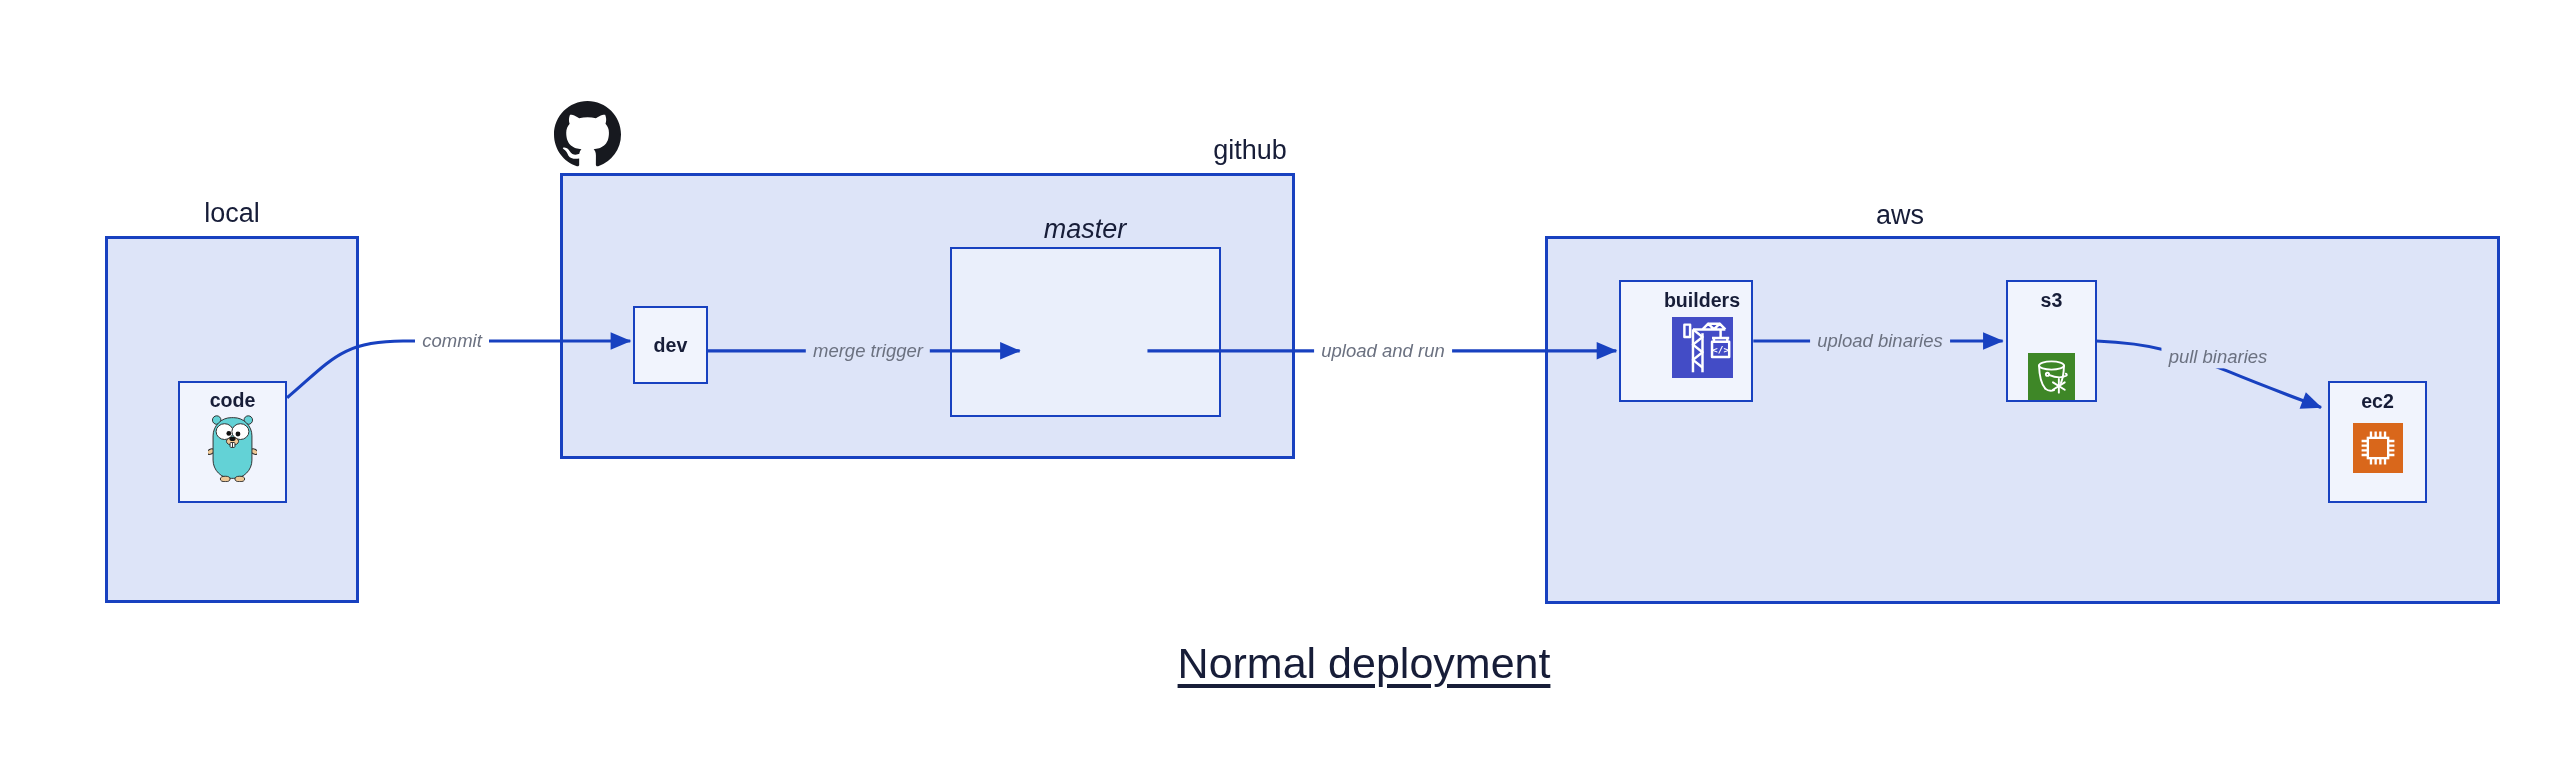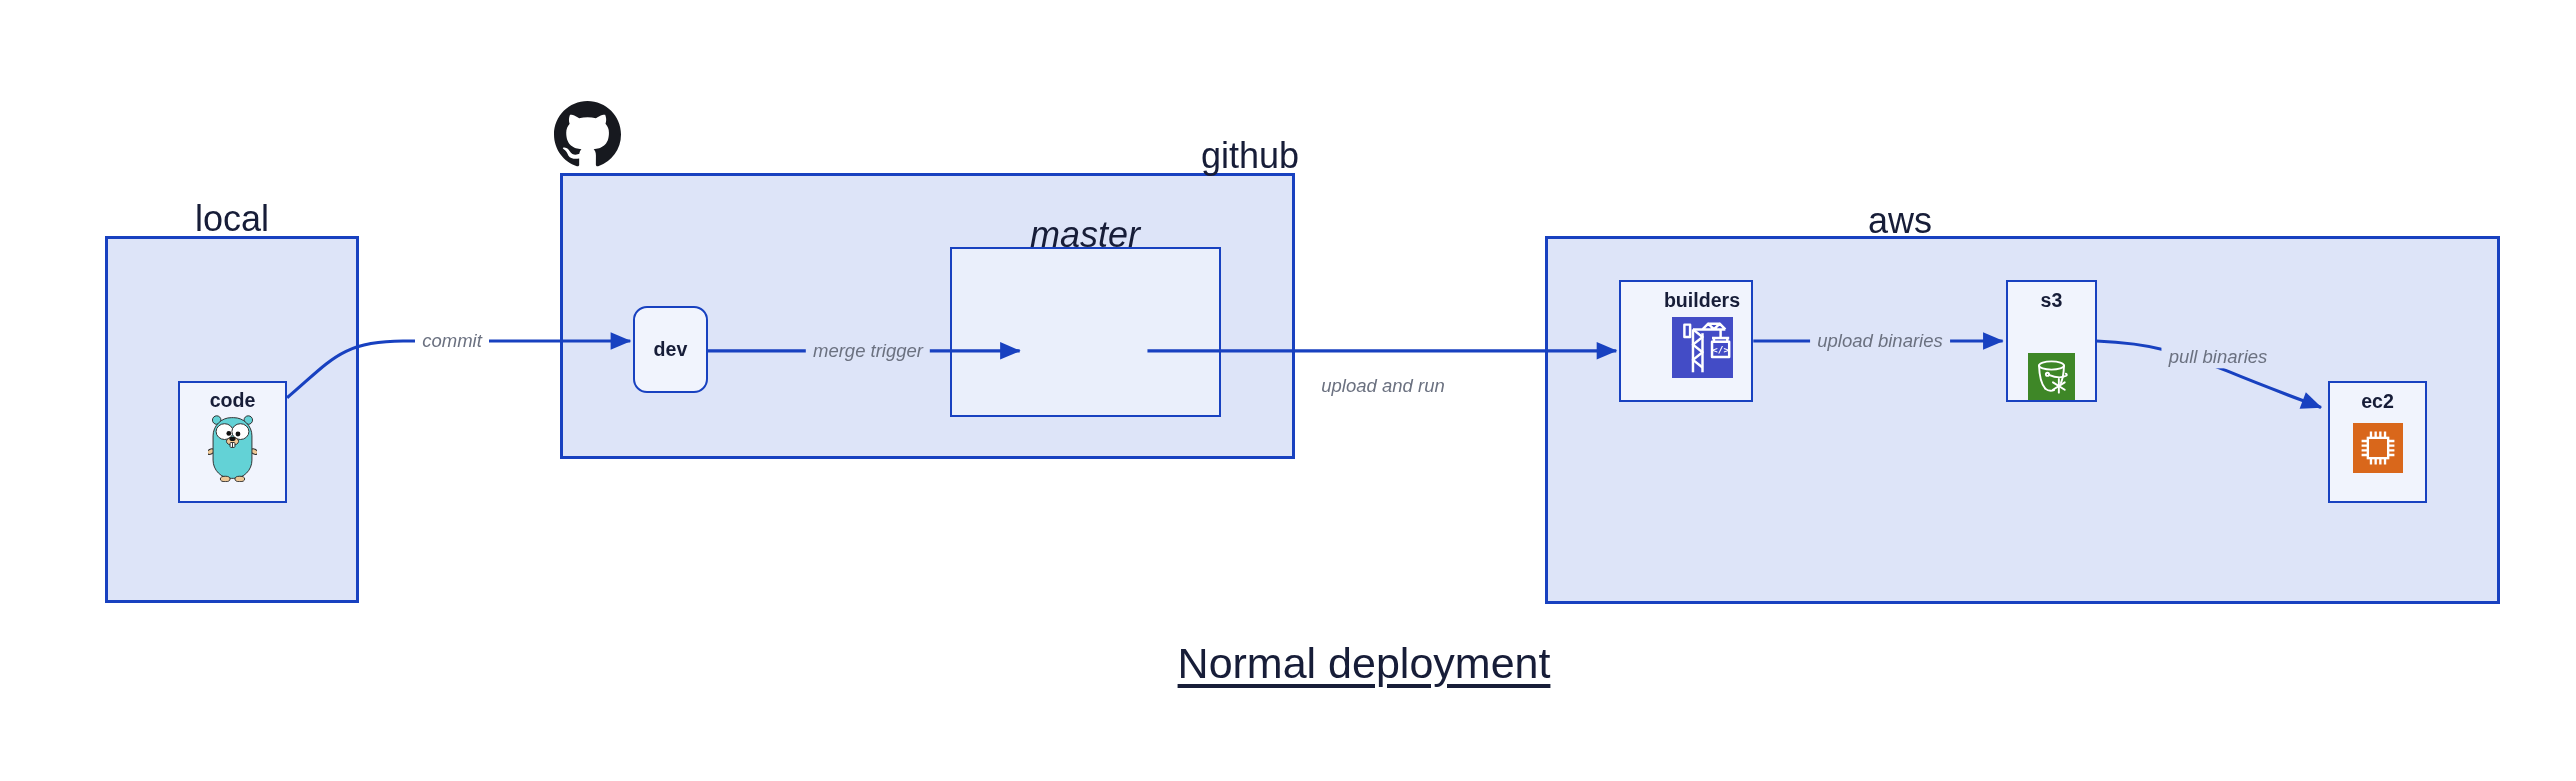--- a/index.html
+++ b/index.html
@@ -7,21 +7,21 @@
   #canvas{position:relative;width:2604px;height:781px;background:#ffffff;overflow:hidden;}
 
   .group{position:absolute;box-sizing:border-box;border:3.1px solid var(--accent-blue);background:var(--fill-outer);z-index:1;}
   .group.mid{background:var(--fill-mid);border-width:2.6px;}
 
   .node{position:absolute;box-sizing:border-box;border:2.6px solid var(--accent-blue);background:var(--fill-node);
         display:flex;flex-direction:column;align-items:center;padding-top:7.2px;gap:5.2px;z-index:3;}
   .node.centered{justify-content:center;padding-top:0;gap:0;}
 
   .node-label{font-weight:bold;font-size:19.6px;color:var(--text-navy);line-height:1.15;}
-  .group-label{position:absolute;transform:translateX(-50%);font-size:36px;color:var(--text-navy);z-index:2;white-space:nowrap;}
+  .group-label{position:absolute;transform:translateX(-50%);font-size:27px;color:var(--text-navy);z-index:2;white-space:nowrap;}
   .title{position:absolute;transform:translateX(-50%);font-size:43px;color:var(--text-navy);z-index:2;white-space:nowrap;
          text-decoration:underline;text-decoration-thickness:3.6px;text-underline-offset:6.2px;}
 
   .edge-label{position:absolute;transform:translate(-50%,-50%);font-size:18.5px;font-style:italic;color:var(--label-gray);
               padding:1.5px 7.2px;white-space:nowrap;z-index:6;line-height:1.1;}
   .edge-label.on-white{background:#ffffff;}
   .edge-label.on-panel{background:var(--fill-outer);}
 
   #edges{position:absolute;left:0;top:0;z-index:5;pointer-events:none;}
   #octocat{position:absolute;left:554px;top:101px;z-index:2;}
@@ -70,21 +70,21 @@
           <circle cx="49" cy="33" r="4" fill="#111111" stroke="none"></circle>
           <ellipse cx="40" cy="45" rx="10" ry="6.5" style="fill:var(--gopher-tan)"></ellipse>
           <ellipse cx="40" cy="41" rx="5" ry="3.4" fill="#111111" stroke="none"></ellipse>
           <rect x="36" y="47" width="8" height="8" rx="1.5" fill="#ffffff"></rect>
           <line x1="40" y1="47" x2="40" y2="55"></line>
         </g>
       </svg>
     </span>
   </div>
 
-  <div class="node centered" id="dev-box" style="left:633px;top:306px;width:75px;height:87px;border-radius:14px;">
+  <div class="node centered" id="dev-box" style="left:633px;top:306px;width:75px;height:78px;">
     <span class="node-label">dev</span>
   </div>
 
 
   <div class="node" id="builders-box" style="left:1619px;top:280px;width:134px;height:122px;padding-left:32px;">
     <span class="node-label">builders</span>
     <span class="icon codebuild" style="width:61px;height:61px;">
       <svg width="61" height="61" viewBox="0 0 64 64" aria-hidden="true">
         <g fill="none" style="stroke:var(--icon-stroke)" stroke-width="2.6" stroke-linejoin="round">
           <rect x="13" y="8" width="6" height="13"></rect>
@@ -144,20 +144,20 @@
       <path d="M557 772 C642 700 662 662 782 662 H1223" marker-end="url(#arrow)"></path>
       <path d="M1374 681 H1979" marker-end="url(#arrow)"></path>
       <path d="M2227 681 H3137" marker-end="url(#arrow)"></path>
       <path d="M3403 662 H3887" marker-end="url(#arrow)"></path>
       <path d="M4069 662 C4180 666 4245 688 4325 721 C4395 750 4450 770 4505 791" marker-end="url(#arrow)"></path>
     </g>
   </svg>
 
   <div class="edge-label on-white" style="left:452px;top:341px;">commit</div>
   <div class="edge-label on-panel" style="left:868px;top:351px;">merge trigger</div>
-  <div class="edge-label on-white" style="left:1383px;top:351px;margin-top:35px;">upload and run</div>
+  <div class="edge-label on-white" style="left:1383px;top:351px;">upload and run</div>
   <div class="edge-label on-panel" style="left:1880px;top:341px;">upload binaries</div>
   <div class="edge-label on-panel" style="left:2218px;top:357px;">pull binaries</div>
 
   <div class="title" style="left:1356px;top:639px;margin-left:8px;">Normal deployment</div>
 
 </div>
 
 
 </body></html>

